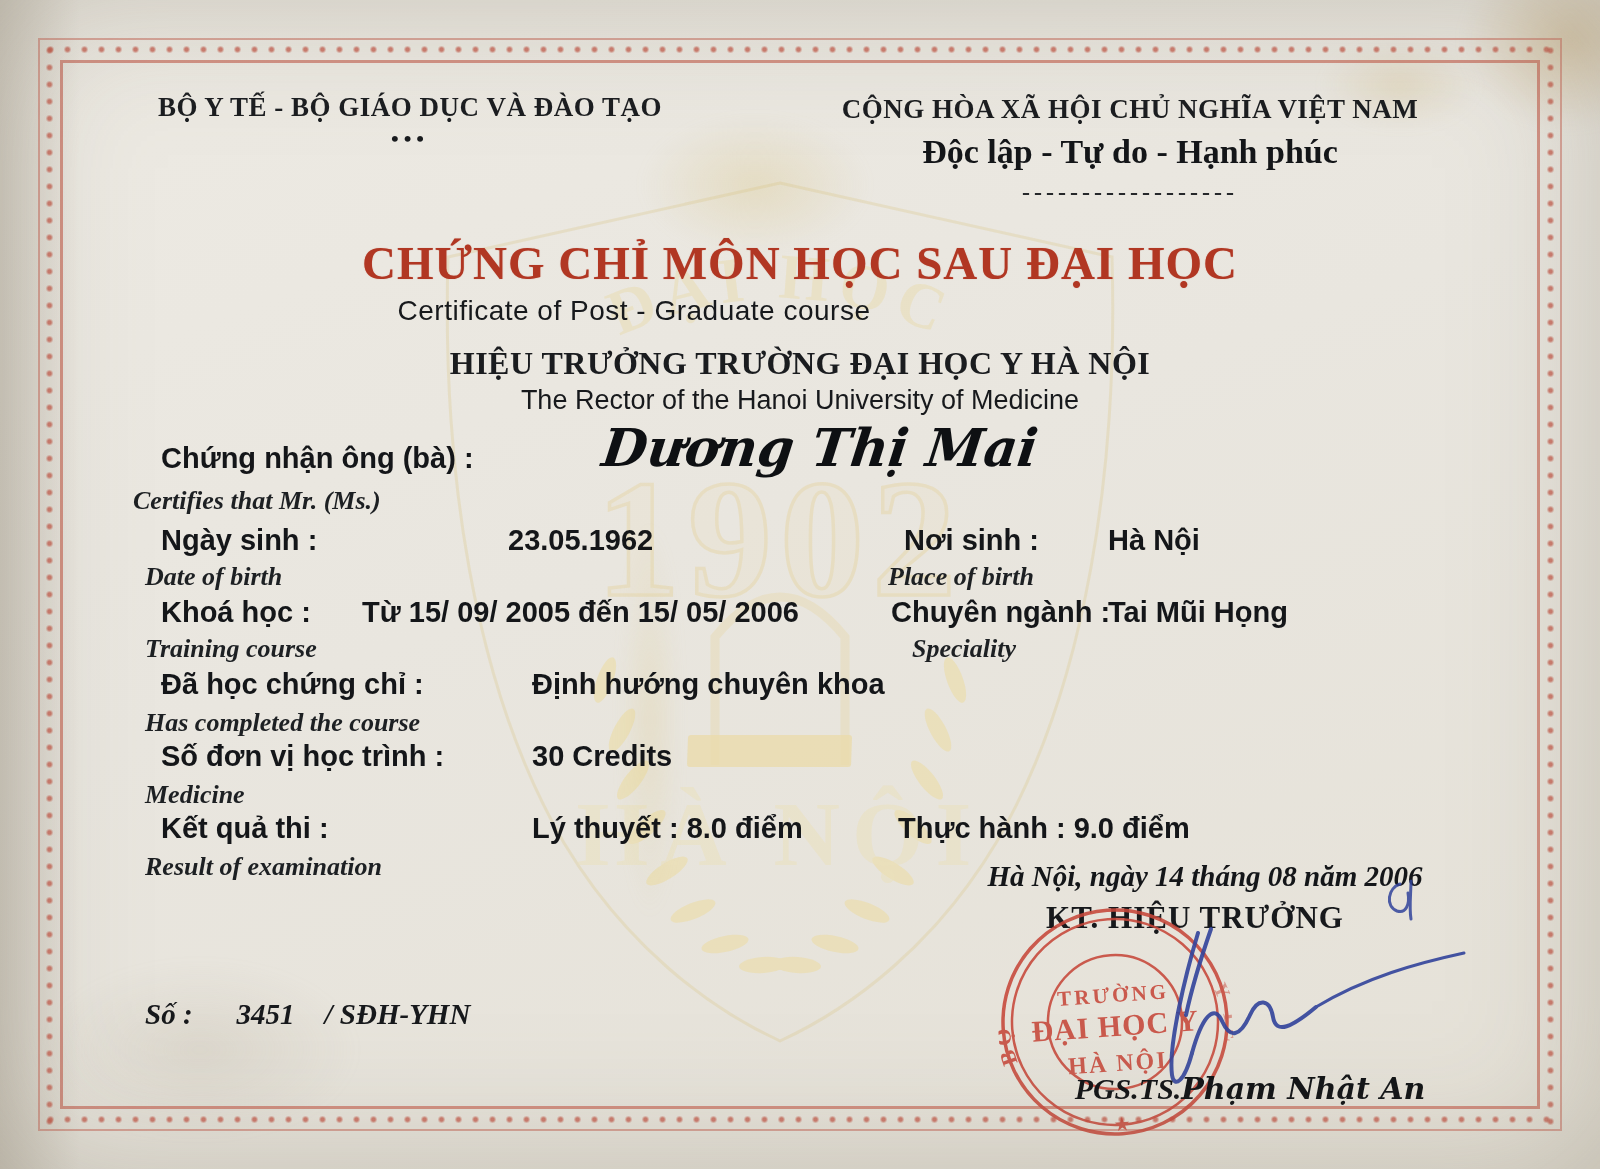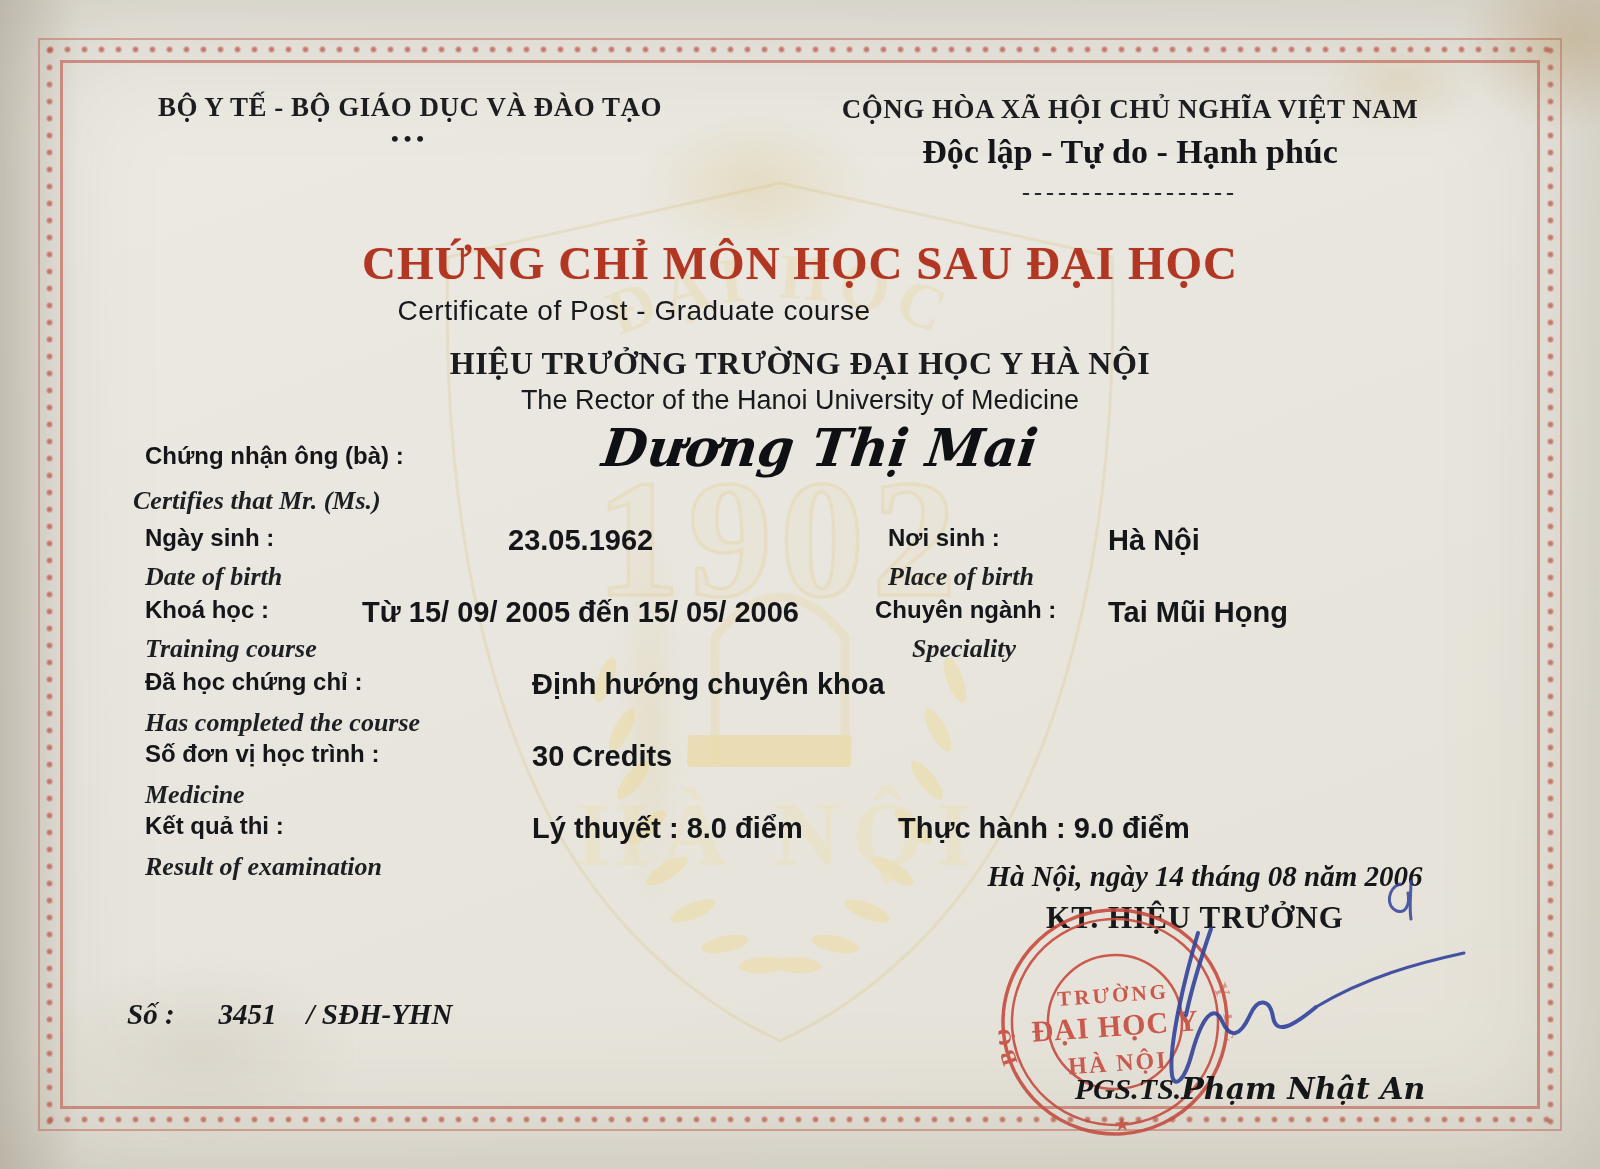--- a/index.html
+++ b/index.html
@@ -36,21 +36,21 @@
   .motto{font-size:34px;margin-top:7px;color:#141619;}
   .dashes{font-size:24px;letter-spacing:4px;font-weight:700;margin-top:8px;color:#26282b;}
   .titleVi{font-size:47px;letter-spacing:1px;color:#b13723;text-shadow:0 0 1px rgba(177,55,35,.4);}
   .titleEn{font-size:28px;font-family:"Liberation Sans","DejaVu Sans",sans-serif;
            font-weight:500;color:#17191c;letter-spacing:.5px;}
   .issuerVi{font-size:32px;letter-spacing:.5px;color:#1a1c1f;}
   .issuerEn{font-size:27px;font-family:"Liberation Sans","DejaVu Sans",sans-serif;
             font-weight:500;color:#17191c;}
   .script{font-family:"DejaVu Serif","Liberation Serif",serif;font-style:italic;font-weight:700;}
   .name{font-size:52px;transform:skewX(-7deg);color:#0e1013;}
-  .lbl{font-size:24px;}
+  .lbl{font-size:29px;margin-left:16px;}
   .val{font-size:29px;}
   .serial{font-size:29px;font-style:italic;}
   .serial .gapA{margin-left:44px;}
   .serial .gapB{margin-left:30px;}
   .dateline{font-size:29px;font-style:italic;color:#141619;}
   .kt{font-size:31px;letter-spacing:1px;color:#17191c;}
   .signer{font-size:30px;font-style:italic;color:#101215;}
   svg text{font-family:"Liberation Serif","DejaVu Serif",serif;}
 </style>
 </head>
@@ -144,21 +144,21 @@
 
   <div class="abs txt sansB lbl" style="left:145px;top:740px;">Số đơn vị học trình :</div>
   <div class="abs txt sansB val" style="left:532px;top:740px;">30 Credits</div>
   <div class="abs txt enIt" style="left:145px;top:780px;">Medicine</div>
 
   <div class="abs txt sansB lbl" style="left:145px;top:812px;">Kết quả thi :</div>
   <div class="abs txt sansB val" style="left:532px;top:812px;">Lý thuyết : 8.0 điểm</div>
   <div class="abs txt sansB val" style="left:898px;top:812px;text-align:center;">Thực hành : 9.0 điểm</div>
   <div class="abs txt enIt" style="left:145px;top:852px;">Result of examination</div>
 
-  <div class="abs txt serifB serial" style="left:127px;top:998px;">
+  <div class="abs txt serifB serial" style="left:145px;top:998px;">
     <span>Số :</span><span class="gapA">3451</span><span class="gapB">/ SĐH-YHN</span>
   </div>
 
   <div class="abs txt center serifB dateline" style="left:960px;top:860px;width:490px;">Hà Nội, ngày 14 tháng 08 năm 2006</div>
   <div class="abs txt center serifB kt" style="left:1000px;top:900px;width:390px;">KT. HIỆU TRƯỞNG</div>
   <div class="abs txt" style="left:1020px;top:1072px;width:460px;text-align:center;z-index:8;">
     <span class="serifB signer">PGS.TS.</span><span class="script signer sname">Phạm Nhật An</span>
   </div>
 
   <svg class="abs" style="left:998px;top:905px;z-index:6;opacity:.88;transform:rotate(-4deg);" width="234" height="234" viewBox="0 0 234 234">

